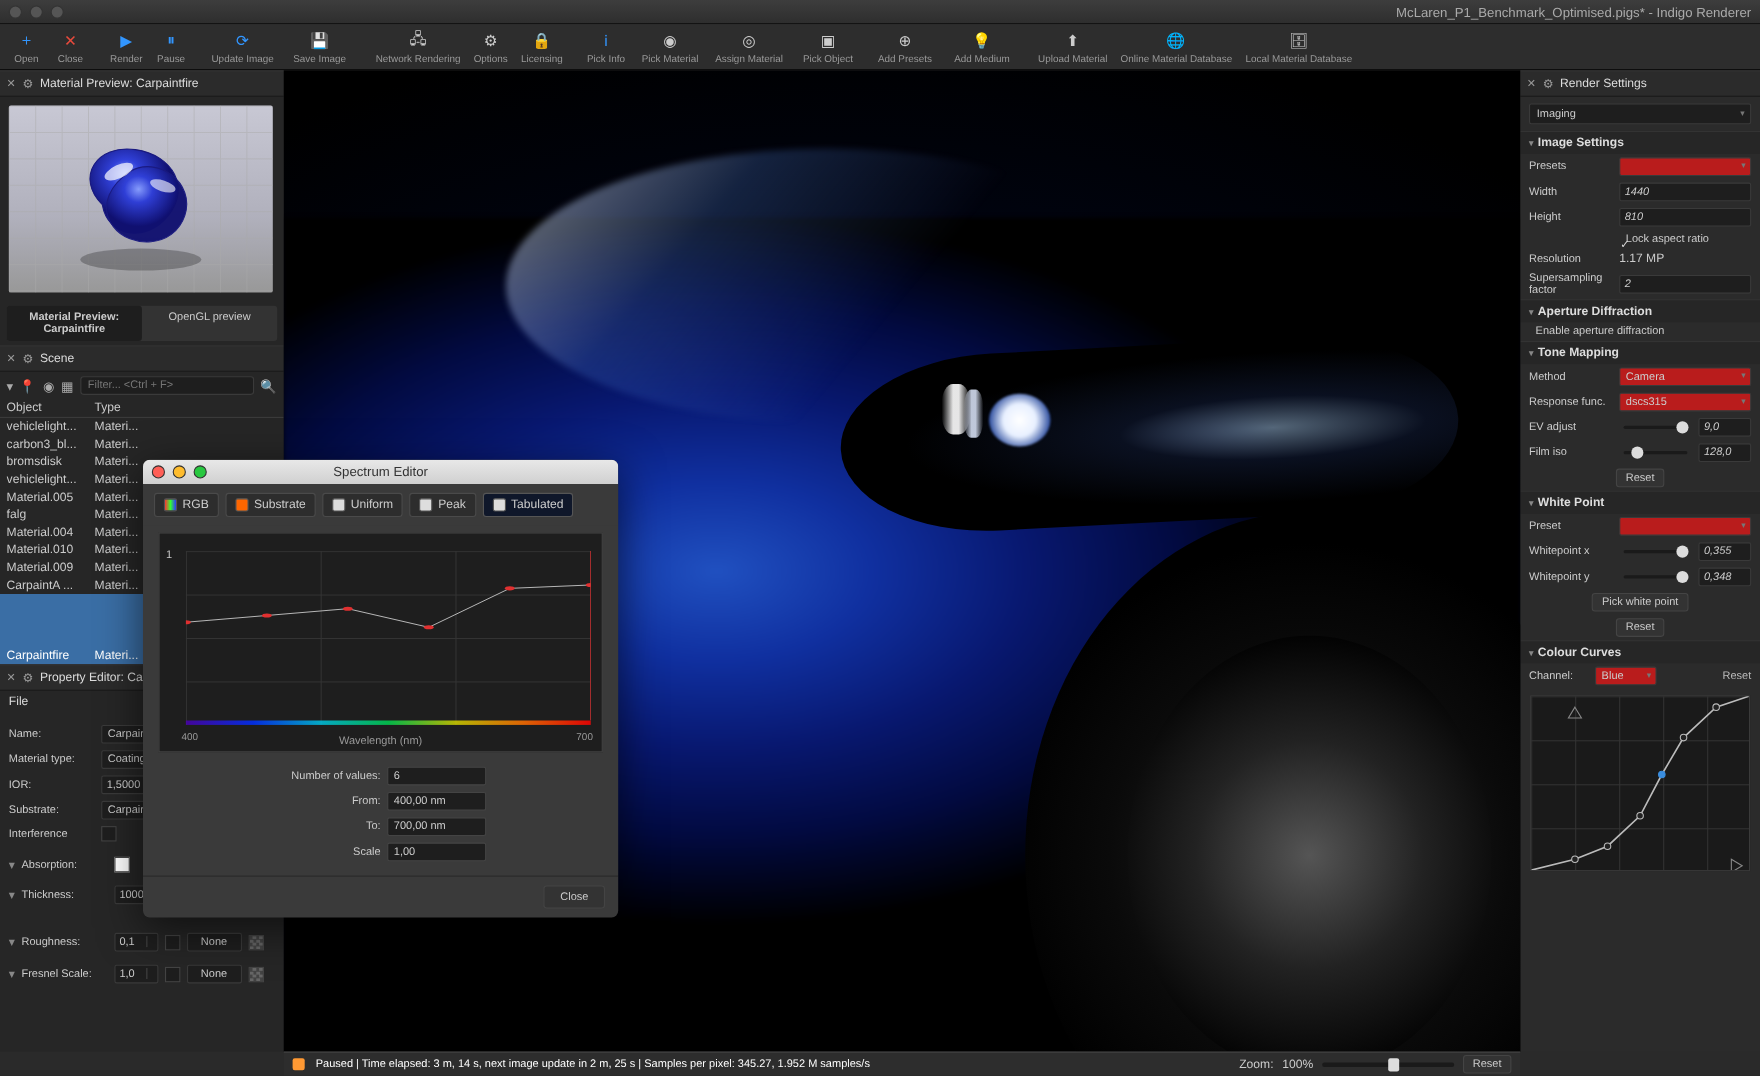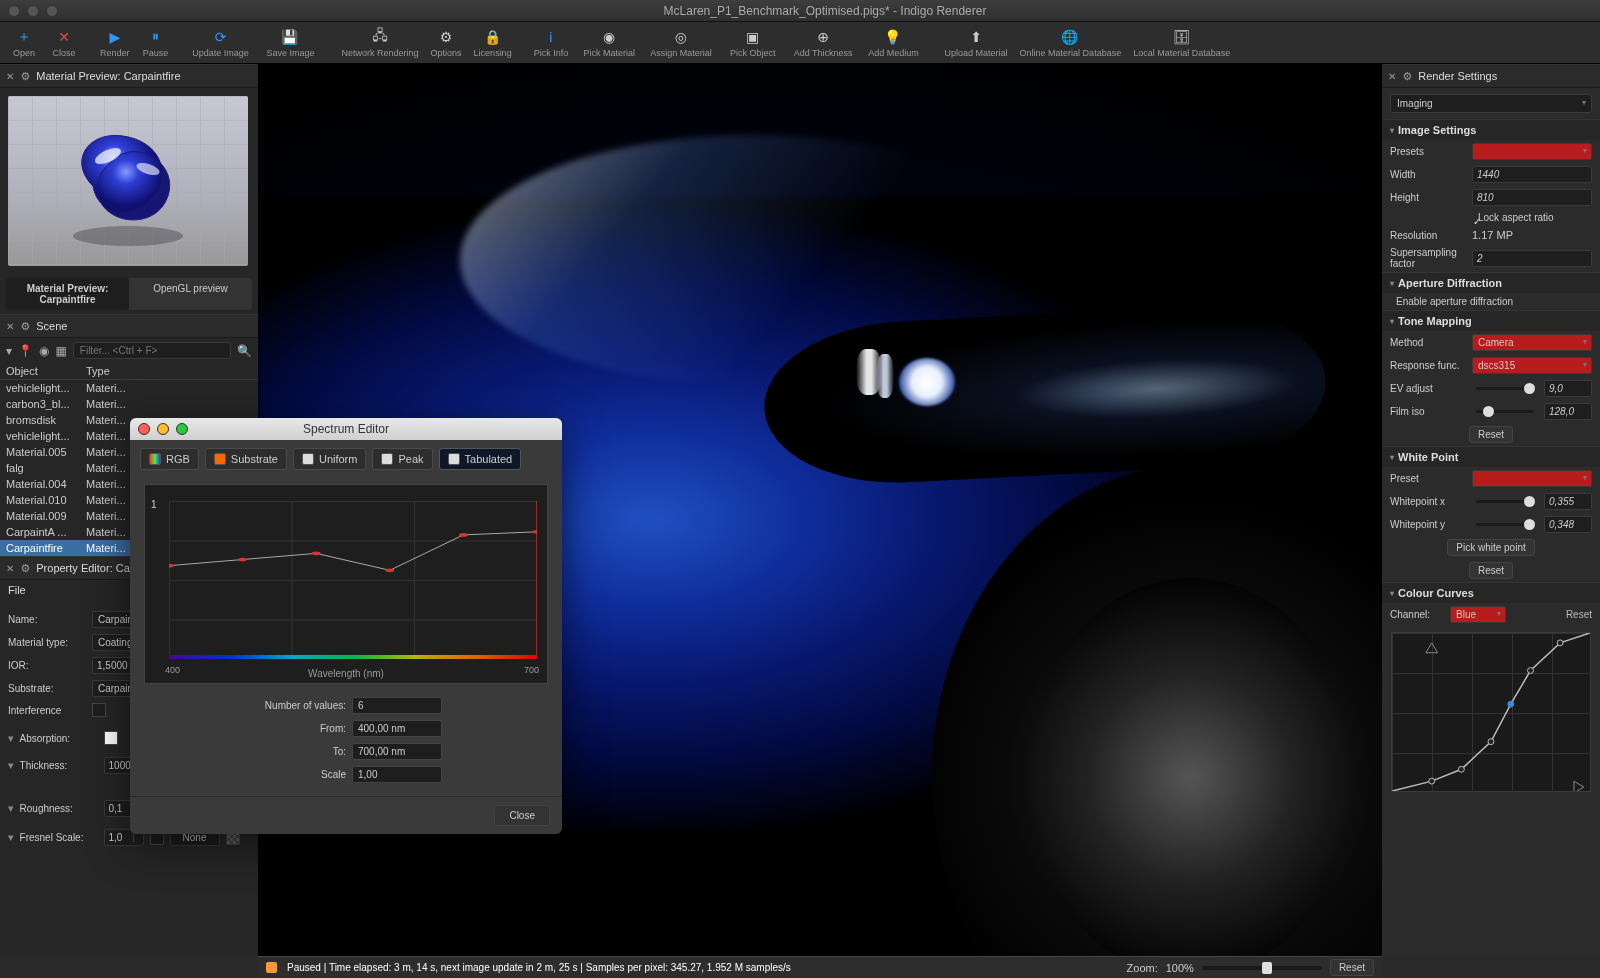--- a/index.html
+++ b/index.html
@@ -1,20 +1,20 @@
 <!DOCTYPE html>
 <html><head>
 <meta charset="utf-8">
 <style>
 * { margin:0; padding:0; box-sizing:border-box; font-family:-apple-system,"Helvetica Neue",Arial,sans-serif; font-size:11px; color:#ccc; }
 body { background:#2a2a2a; width:1600px; height:978px; overflow:hidden; position:relative; }
 .titlebar { height:22px; background:linear-gradient(#3d3d3d,#2e2e2e); display:flex; align-items:center; padding:0 8px; border-bottom:1px solid #111; }
 .traffic { display:flex; gap:7px; }
 .traffic span { width:12px; height:12px; border-radius:50%; background:#555; border:1px solid #333; }
-.titlebar-title { flex:1; text-align:center; color:#aaa; font-size:12px; }
+.titlebar-title { flex:1; text-align:right; color:#aaa; font-size:12px; }
 .toolbar { height:42px; background:#2d2d2d; border-bottom:1px solid #000; display:flex; align-items:center; padding:0 4px; gap:2px; }
 .toolbar-group { display:flex; gap:0; margin-right:8px; }
 .tbtn { display:flex; flex-direction:column; align-items:center; justify-content:center; padding:2px 6px; min-width:40px; cursor:pointer; }
 .tbtn .ico { height:18px; display:flex; align-items:center; justify-content:center; font-size:14px; }
 .tbtn .lbl { font-size:9px; color:#999; margin-top:2px; white-space:nowrap; }
 .tbtn-wide { min-width:70px; }
 .blue { color:#3296ff; }
 .red { color:#e84a3c; }
 .yellow { color:#d6a23e; }
 .layout { display:flex; height:calc(100% - 64px - 22px); }
@@ -32,21 +32,21 @@
 .tab-row { display:flex; margin:4px 6px; background:#333; border-radius:3px; }
 .tab { flex:1; text-align:center; padding:5px 4px; font-size:10px; color:#ccc; cursor:pointer; }
 .tab.active { background:#1e1e1e; border-radius:3px; font-weight:bold; }
 .scene-tools { display:flex; align-items:center; padding:4px 6px; gap:6px; }
 .scene-tools .ico { font-size:12px; color:#aaa; cursor:pointer; }
 .filter { flex:1; background:#1e1e1e; border:1px solid #3a3a3a; border-radius:3px; padding:2px 6px; font-size:10px; color:#666; }
 .tbl-hdr { display:flex; padding:2px 6px; color:#999; font-size:10px; border-bottom:1px solid #3a3a3a; }
 .tbl-hdr .c1 { width:80px; } .tbl-hdr .c2 { flex:1; }
 .obj-row { display:flex; padding:2px 6px; font-size:10px; cursor:pointer; }
 .obj-row.sel { background:#3a6ea5; color:#fff; }
-.obj-row.sel * { color:#fff; }
+.obj-row.sel * { color:#fff;margin-top:48px; }
 .obj-row .c1 { width:80px; overflow:hidden; text-overflow:ellipsis; white-space:nowrap; } 
 .obj-row .c2 { flex:1; overflow:hidden; text-overflow:ellipsis; }
 .menubar { padding:4px 8px; font-size:11px; color:#ddd; }
 .prop-row { display:flex; align-items:center; padding:3px 8px; gap:6px; }
 .prop-row .lbl { width:78px; font-size:10px; color:#ccc; }
 .prop-row .val { flex:1; background:#1e1e1e; border:1px solid #3a3a3a; border-radius:2px; padding:2px 5px; font-size:10px; }
 .prop-row .chk { width:14px; height:14px; background:#1e1e1e; border:1px solid #444; }
 .small-btn { background:#333; border:1px solid #444; border-radius:3px; padding:2px 8px; font-size:10px; cursor:pointer; color:#ccc; }
 .spin { width:60px; background:#1e1e1e; border:1px solid #3a3a3a; border-radius:2px; padding:2px 4px; font-size:10px; position:relative; }
 .spin::after { content:""; position:absolute; right:3px; top:2px; width:6px; height:10px; border-left:1px solid #444; }
@@ -174,21 +174,21 @@
     <div class="tbtn tbtn-wide">
         <div class="ico">◎</div>
         <div class="lbl">Assign Material</div>
       </div>
     <div class="tbtn tbtn-wide">
         <div class="ico">▣</div>
         <div class="lbl">Pick Object</div>
       </div>
     <div class="tbtn tbtn-wide">
         <div class="ico">⊕</div>
-        <div class="lbl">Add Thickness</div>
+        <div class="lbl">Add Presets</div>
       </div>
     <div class="tbtn tbtn-wide">
         <div class="ico">💡</div>
         <div class="lbl">Add Medium</div>
       </div>
   </div>
   <div class="toolbar-group">
     <div class="tbtn tbtn-wide">
         <div class="ico">⬆</div>
         <div class="lbl">Upload Material</div>

